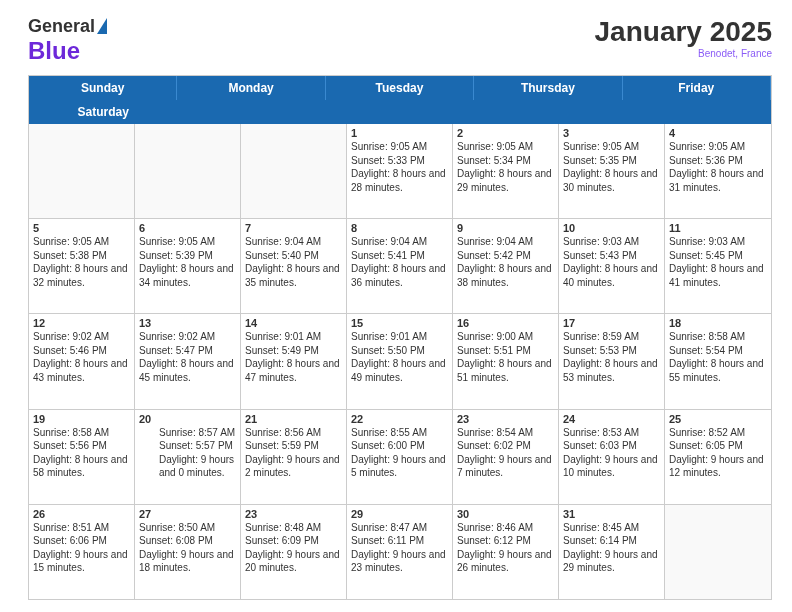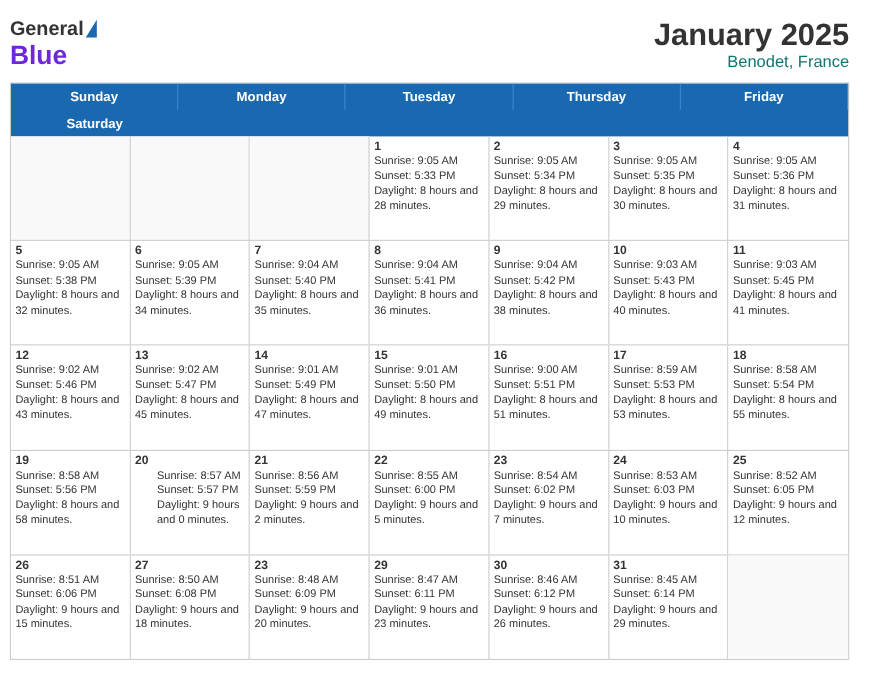--- a/index.html
+++ b/index.html
@@ -6,21 +6,21 @@
     body {
       font-family: Arial, sans-serif;
       background: #fff;
       width: 792px;
       height: 612px;
       overflow: hidden;
     }
     .page {
       width: 792px;
       height: 612px;
-      padding: 16px 20px 12px 9px;
+      padding: 16px 20px 12px 28px;
       display: flex;
       flex-direction: column;
     }
     .header {
       display: flex;
       justify-content: space-between;
       align-items: flex-start;
       margin-bottom: 10px;
     }
     .logo {
@@ -52,22 +52,22 @@
     }
     .title-block {
       text-align: right;
     }
     .month-title {
       font-size: 28px;
       font-weight: bold;
       color: #333;
     }
     .location {
-      font-size: 15px;
-      color: #0f766e;
+      font-size: 10px;
+      color: #8b5cf6;
     }
     .calendar {
       flex: 1;
       display: flex;
       flex-direction: column;
       border: 1px solid #ccc;
     }
     .cal-header {
       display: grid;
       grid-template-columns: repeat(5, 1fr);

